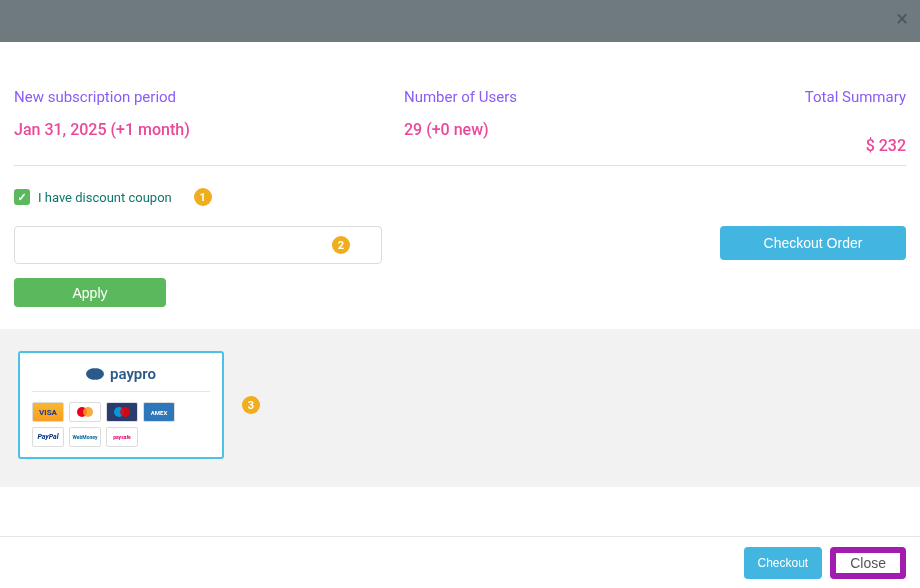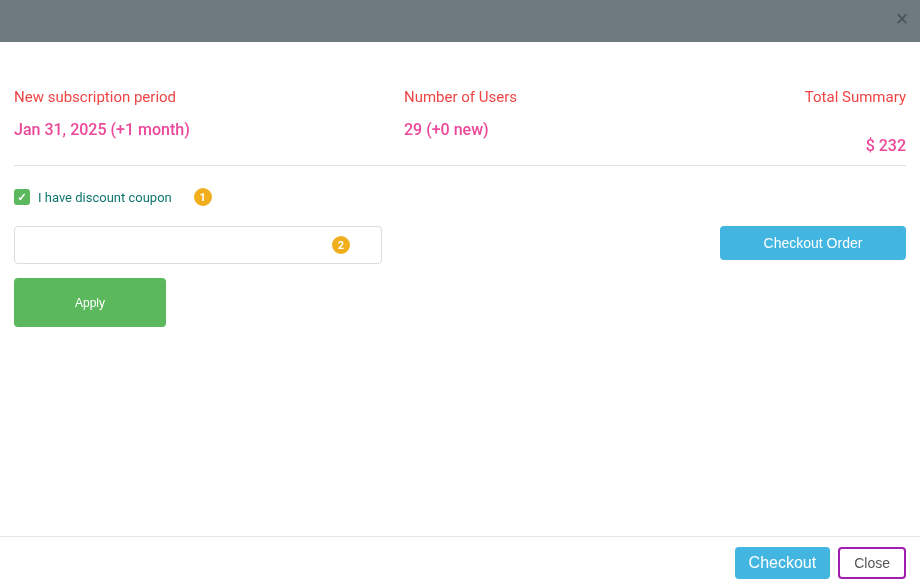--- a/index.html
+++ b/index.html
@@ -29,21 +29,21 @@
       padding: 46px 14px 0 14px;
     }
     .summary-row {
       display: flex;
       margin-bottom: 14px;
     }
     .col-left { width: 390px; }
     .col-mid { flex: 1; }
     .col-right { text-align: right; flex: 1; }
     .field-label {
-      color: #ef4444;
+      color: #8b5cf6;
       font-size: 15px;
       font-weight: 400;
     }
     .field-value {
       color: #ec4899;
       font-size: 16px;
       font-weight: 500;
       margin-top: 18px;
     }
     .divider {
@@ -115,26 +115,26 @@
       outline: none;
     }
     .badge-2 {
       position: absolute;
       right: 32px;
       top: 50%;
       transform: translateY(-50%);
     }
     .apply-btn {
       width: 152px;
-      height: 49px;
+      height: 29px;
       background: #5cb85c;
       color: #fff;
       border: none;
       border-radius: 4px;
-      font-size: 12px;
+      font-size: 14px;
       margin-top: 14px;
       cursor: pointer;
     }
     .confirm-btn {
       width: 186px;
       height: 34px;
       background: #42b6e1;
       color: #fff;
       border: none;
       border-radius: 4px;
@@ -221,29 +221,29 @@
       gap: 8px;
       background: #fff;
     }
     .checkout-btn {
       height: 32px;
       padding: 0 14px;
       background: #42b6e1;
       color: #fff;
       border: none;
       border-radius: 4px;
-      font-size: 16px;
+      font-size: 12px;
       cursor: pointer;
     }
     .close-btn {
       height: 32px;
       padding: 0 14px;
       background: #fff;
       color: #555;
-      border: 2px solid #a21caf;
+      border: 6px solid #a21caf;
       border-radius: 4px;
       font-size: 14px;
       cursor: pointer;
     }
   </style>
 </head>
 <body>
 
 <div class="header-bar">
   <span class="close-x">×</span>
@@ -277,19 +277,37 @@
     <div>
       <div class="input-wrap">
         <input class="coupon-input" type="text" value="" style="">
         <span class="step-badge badge-2">2</span>
       </div>
       <button class="apply-btn">Apply</button>
     </div>
     <button class="confirm-btn">Checkout Order</button>
   </div>
 
+  <div class="payment-section">
+    <div class="payment-card">
+      <div class="paypro-logo">
+        <span class="paypro-swirl"></span>
+        <span>paypro</span>
+      </div>
+      <div class="payment-icons">
+        <span class="pay-icon pay-visa">VISA</span>
+        <span class="pay-icon pay-mc"></span>
+        <span class="pay-icon pay-maestro"></span>
+        <span class="pay-icon pay-amex">AMEX</span>
+        <span class="pay-icon pay-paypal">PayPal</span>
+        <span class="pay-icon pay-webmoney">WebMoney</span>
+        <span class="pay-icon pay-paysafe">paysafe</span>
+      </div>
+    </div>
+    <span class="step-badge">3</span>
+  </div>
 
 </div>
 
 <div class="footer-bar">
   <button class="checkout-btn">Checkout</button>
   <button class="close-btn">Close</button>
 </div>
 
 </body></html>

